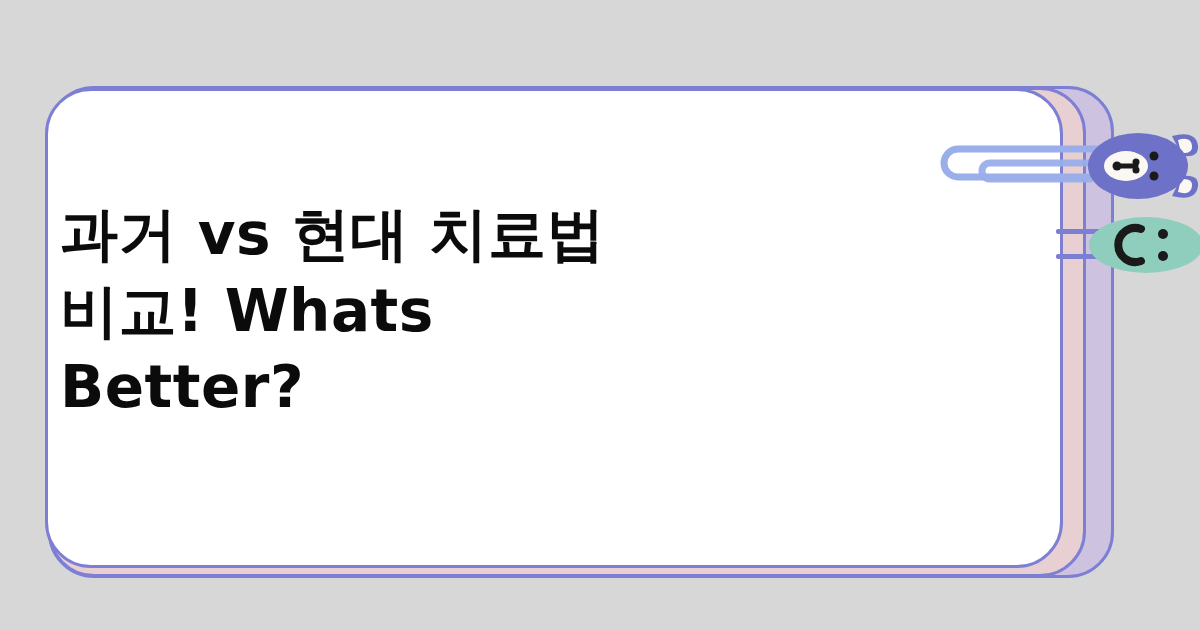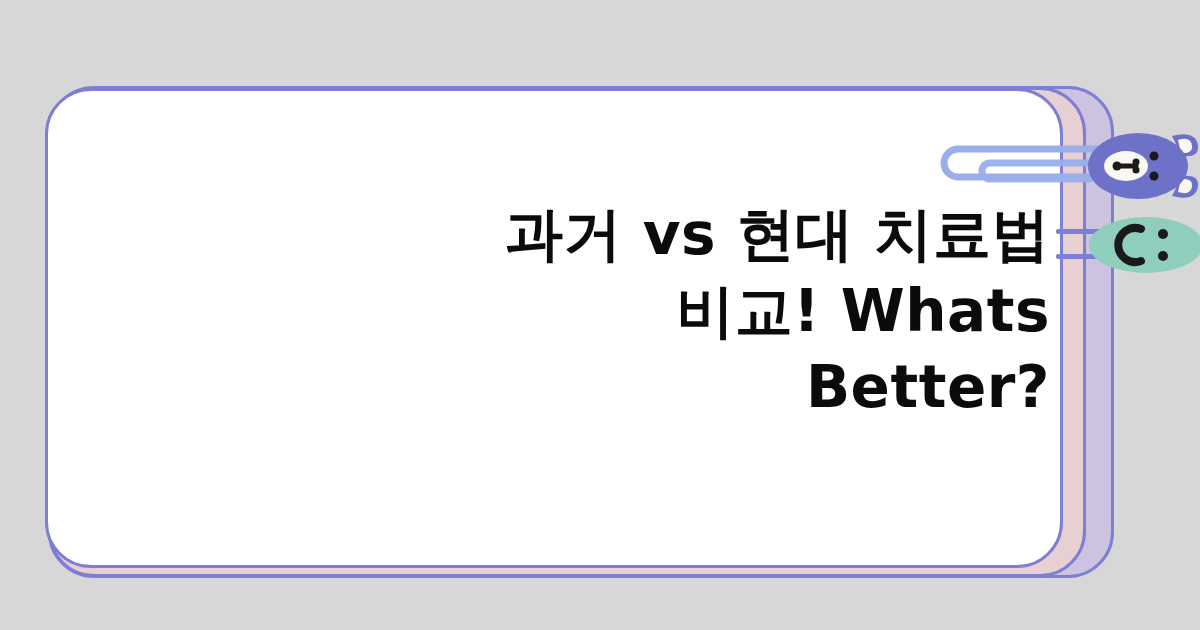--- a/index.html
+++ b/index.html
@@ -114,21 +114,21 @@
   }
 
   .headline {
     color: #0b0b0b;
     font-family: "DejaVu Sans", "Liberation Sans", sans-serif;
     font-weight: 700;
     font-size: 58px;
     line-height: 1.32;
     letter-spacing: 0.5px;
     white-space: pre-line;
-    text-align: right;
+    text-align: left;
   }
 </style>
 </head>
 <body>
 
 <div id="stage">
 
   <div class="card card-back"></div>
 
   <div class="card card-mid"></div>

